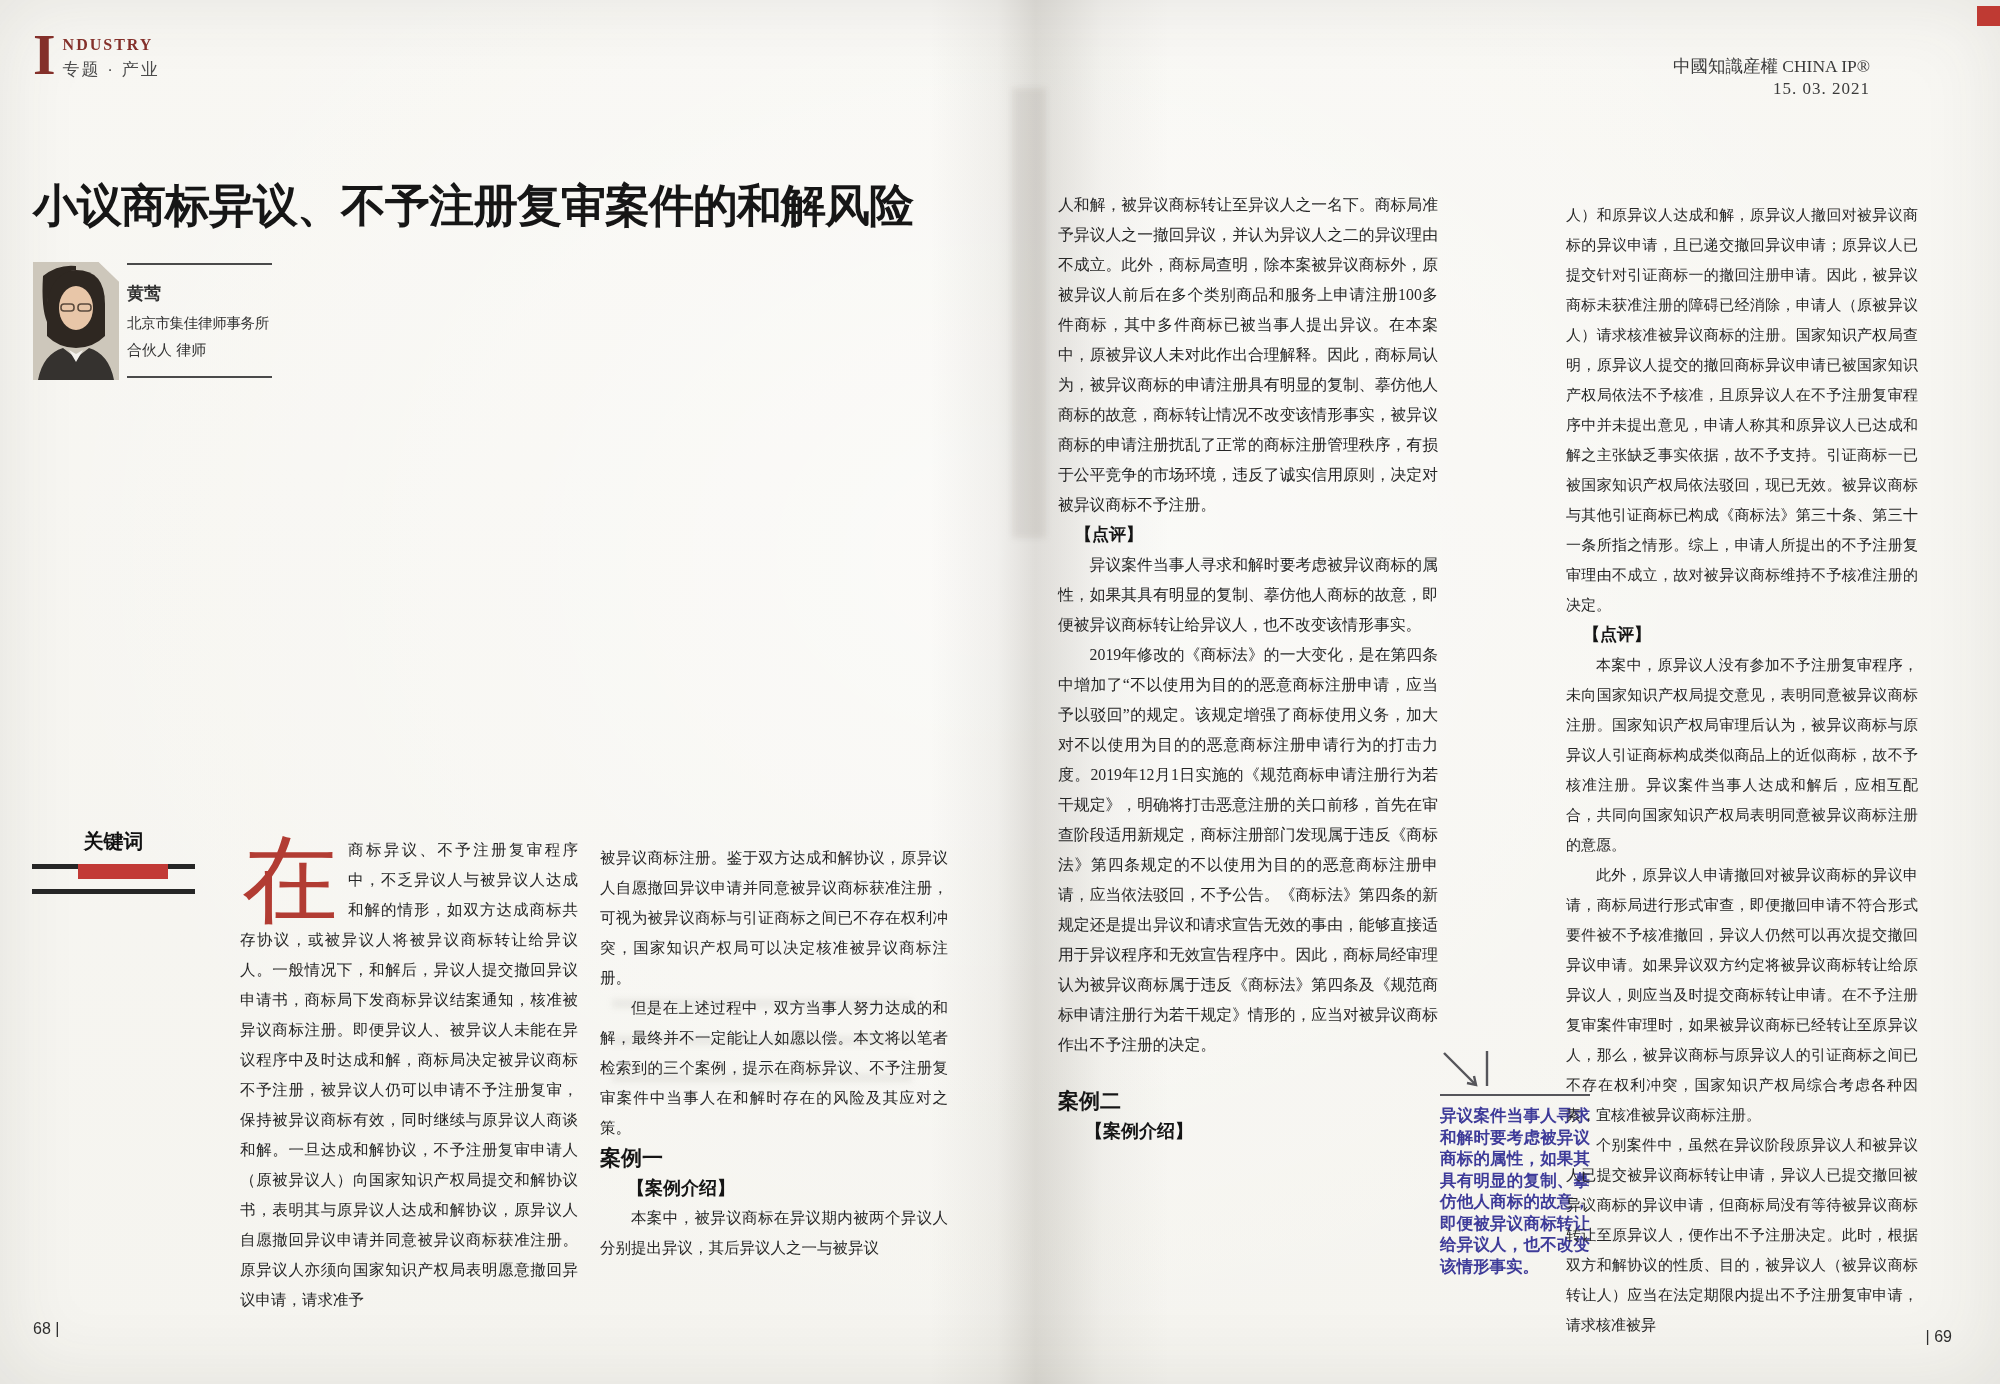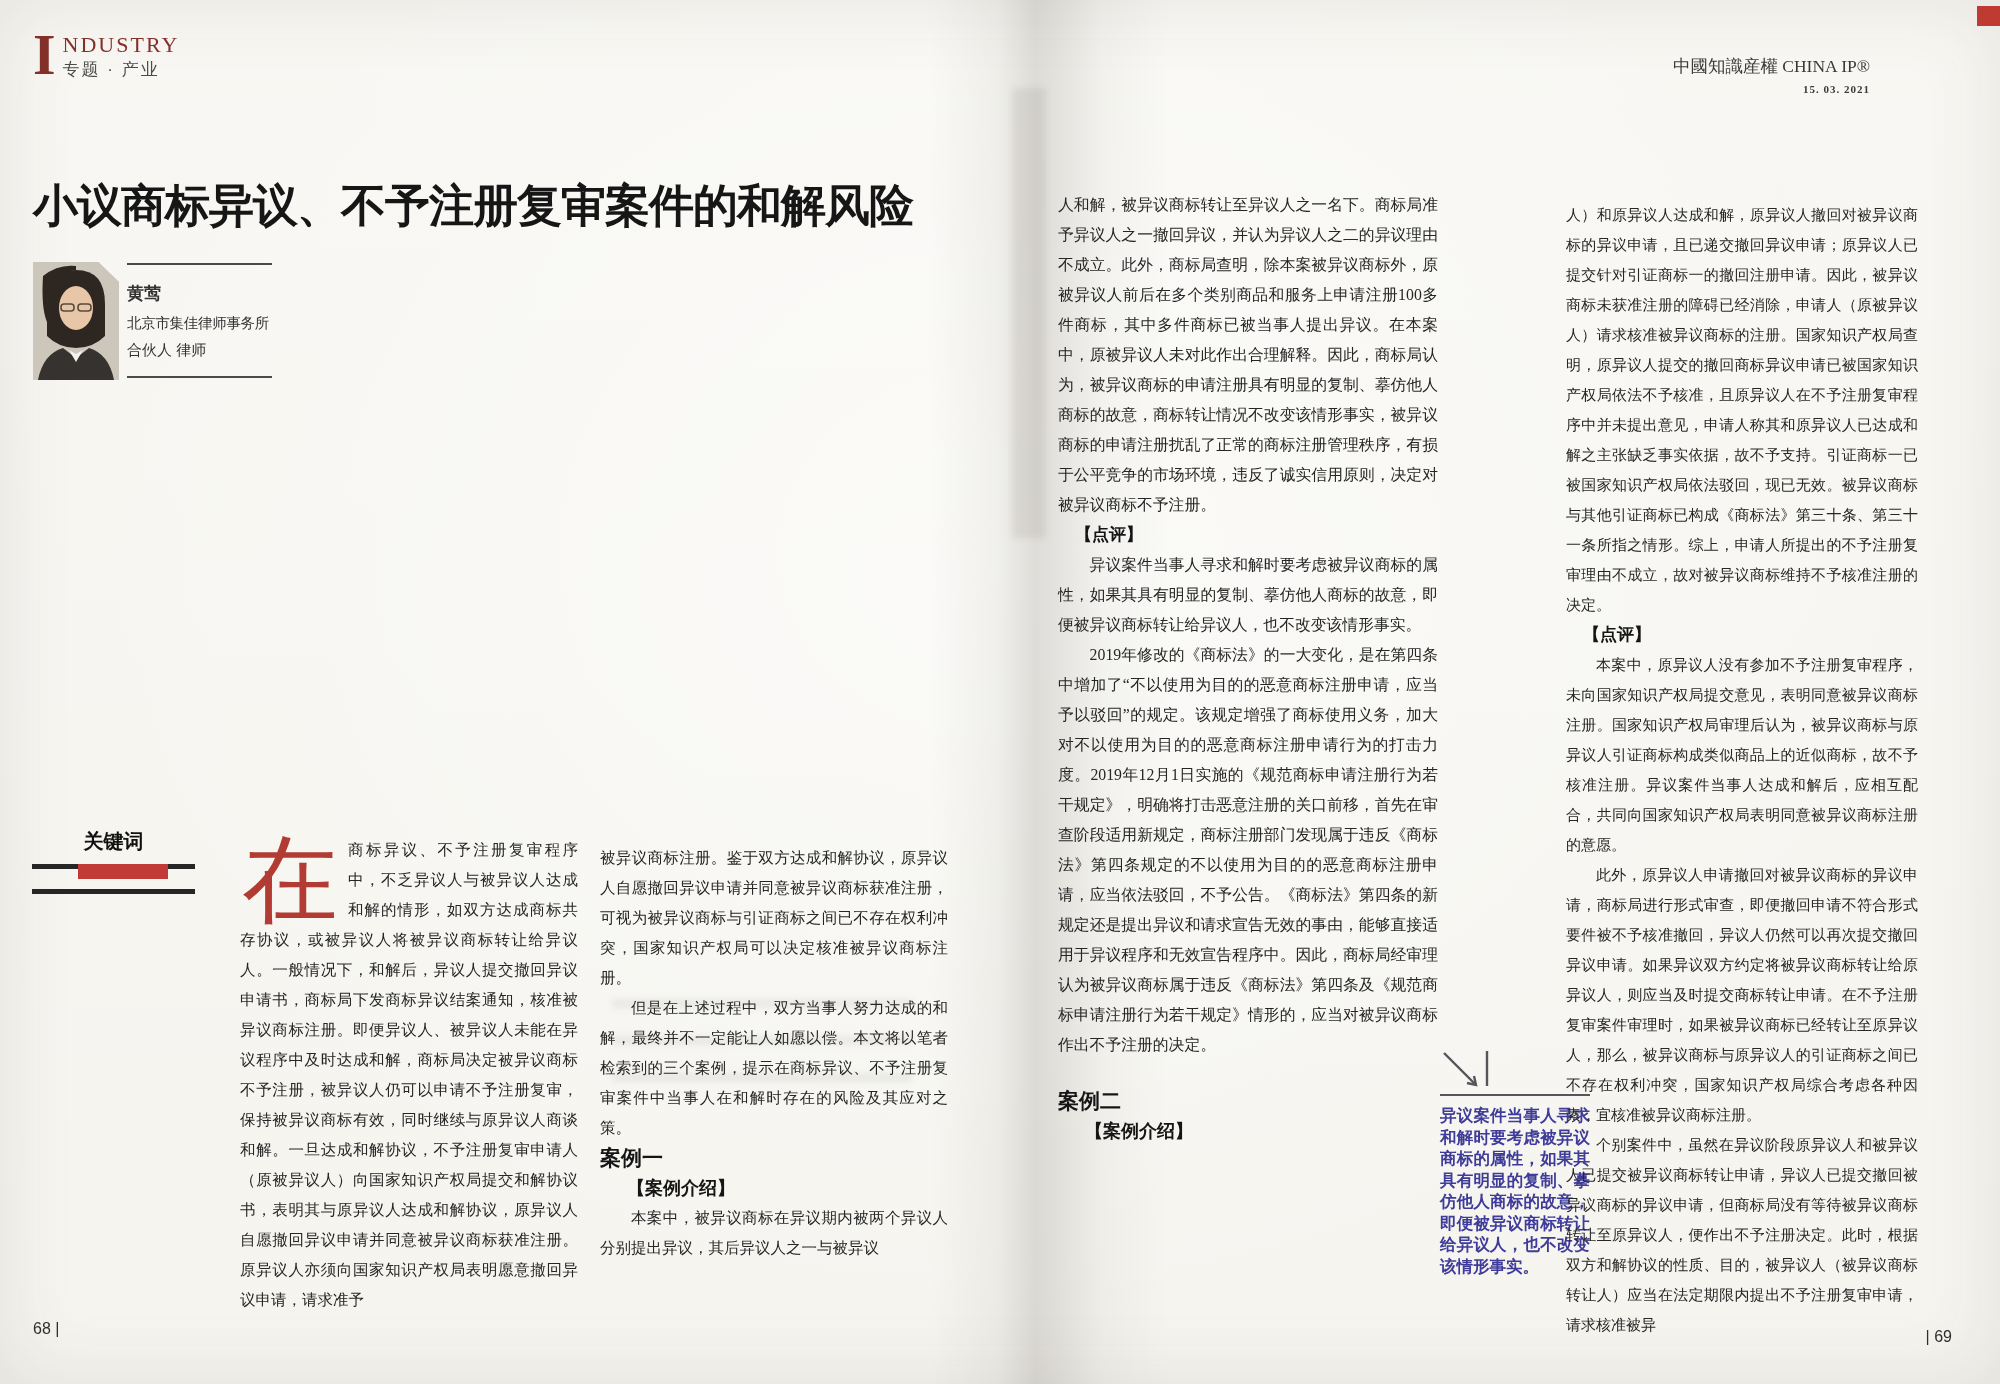--- a/index.html
+++ b/index.html
@@ -29,21 +29,21 @@
   #ghost-bleed{left:612px;top:982px;width:300px;height:100px;
     background:repeating-linear-gradient(0deg, rgba(120,118,112,.10) 0 9px, rgba(0,0,0,0) 9px 37px);}
   
   #hdr-left{position:absolute;left:33px;top:30px;display:flex;}
   .hdr-initial{
     font-family:"Liberation Serif","DejaVu Serif",serif;
     font-size:58px;line-height:50px;font-weight:700;color:#84302a;margin-right:7px;
   }
   .hdr-right-col{padding-top:4px;}
   .hdr-industry{font-family:"Liberation Serif","DejaVu Serif",serif;
-    font-size:22px;line-height:21px;letter-spacing:2px;color:#84302a;font-weight:400;}
+    font-size:16px;line-height:21px;letter-spacing:2px;color:#84302a;font-weight:700;}
   .hdr-sub{font-family:"Liberation Sans","DejaVu Sans",sans-serif;
     font-size:17px;line-height:17px;color:#4c4c4c;margin-top:6px;letter-spacing:2px;}
   
   #title{
     position:absolute;left:33px;top:176px;width:900px;
     font-family:"Liberation Sans","DejaVu Sans",sans-serif;
     font-size:45px;font-weight:800;letter-spacing:-1px;color:#161616;
   }
   
   #author-photo{
@@ -97,21 +97,21 @@
   #pullquote{position:absolute;left:1440px;top:1050px;width:150px;}
   #pq-arrow{display:block;}
   #pq-rule{border-top:2.5px solid #55555a;margin-top:2px;width:150px;}
   #pq-text{
     margin-top:9px;font-family:"Liberation Sans","DejaVu Sans",sans-serif;
     font-size:16.5px;line-height:21.5px;font-weight:700;color:#3e3b99;text-align:justify;
   }
   
   #hdr-right{position:absolute;left:1540px;top:56px;width:330px;text-align:right;
     color:#3a3a3a;font-size:17.5px;line-height:20px;}
-  #hdr-right .date{font-size:11px;margin-top:3px;letter-spacing:1px;font-weight:bold;}
+  #hdr-right .date{font-size:17px;margin-top:3px;letter-spacing:1px;}
   #corner-mark{position:absolute;left:1977px;top:6px;width:23px;height:20px;background:#bf3a33;}
   
   .pagenum{position:absolute;font-family:"Liberation Sans","DejaVu Sans",sans-serif;
     font-size:16px;color:#2e2e2e;}
   #pn-68{left:33px;top:1320px;}
   #pn-69{left:1878px;top:1328px;width:74px;text-align:right;}
 </style>
 </head>
 <body>
 

